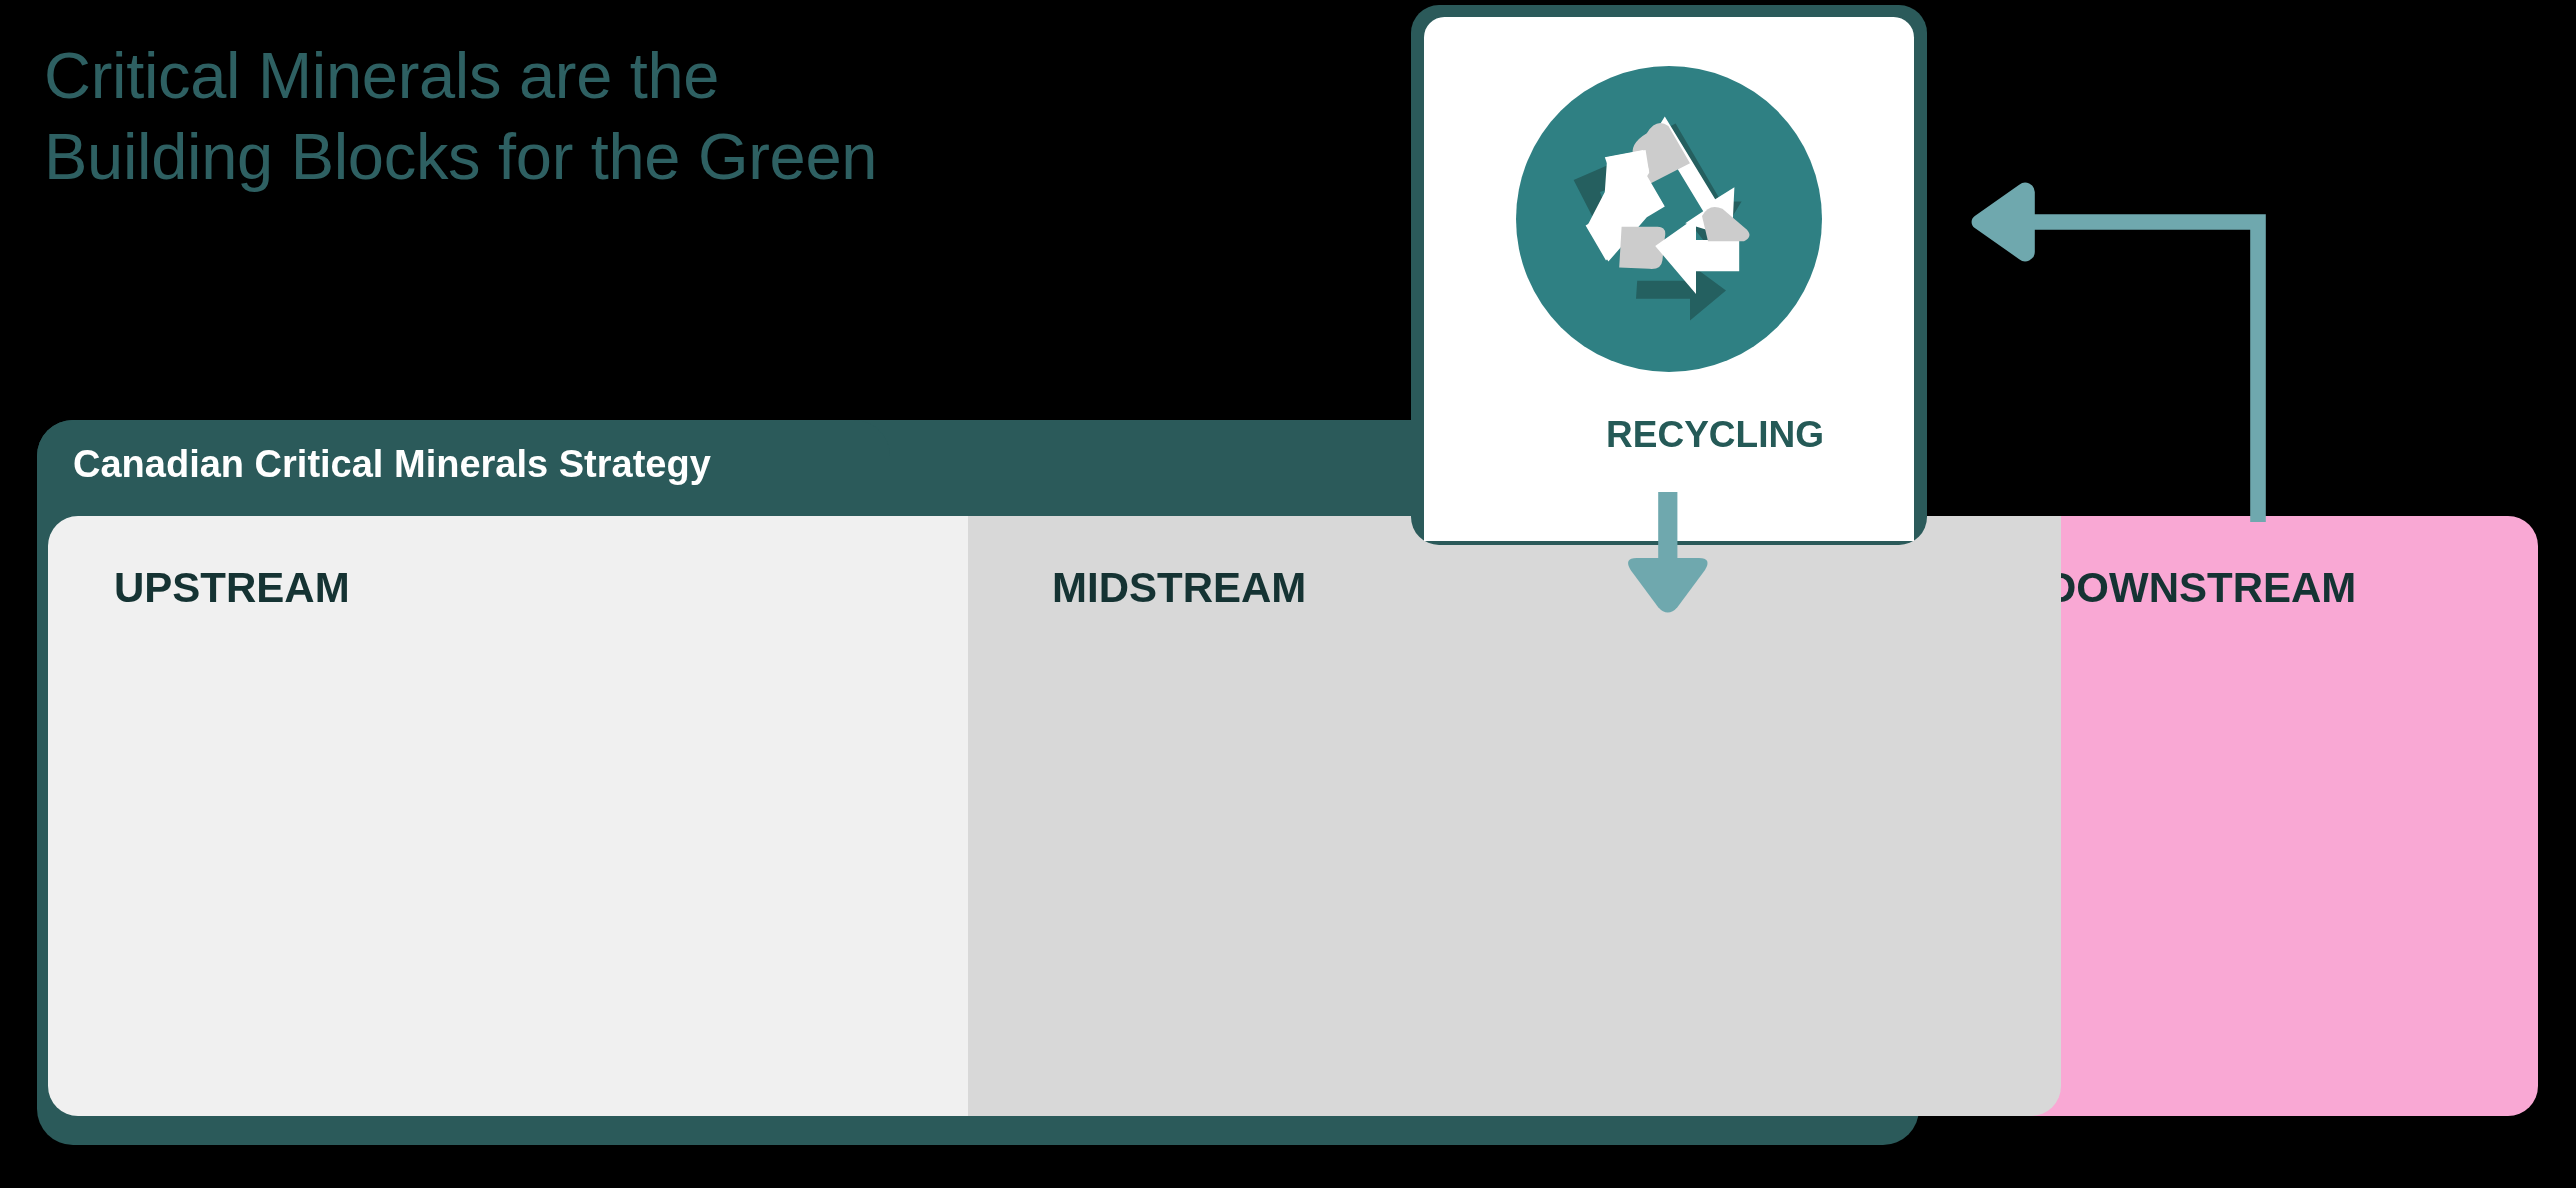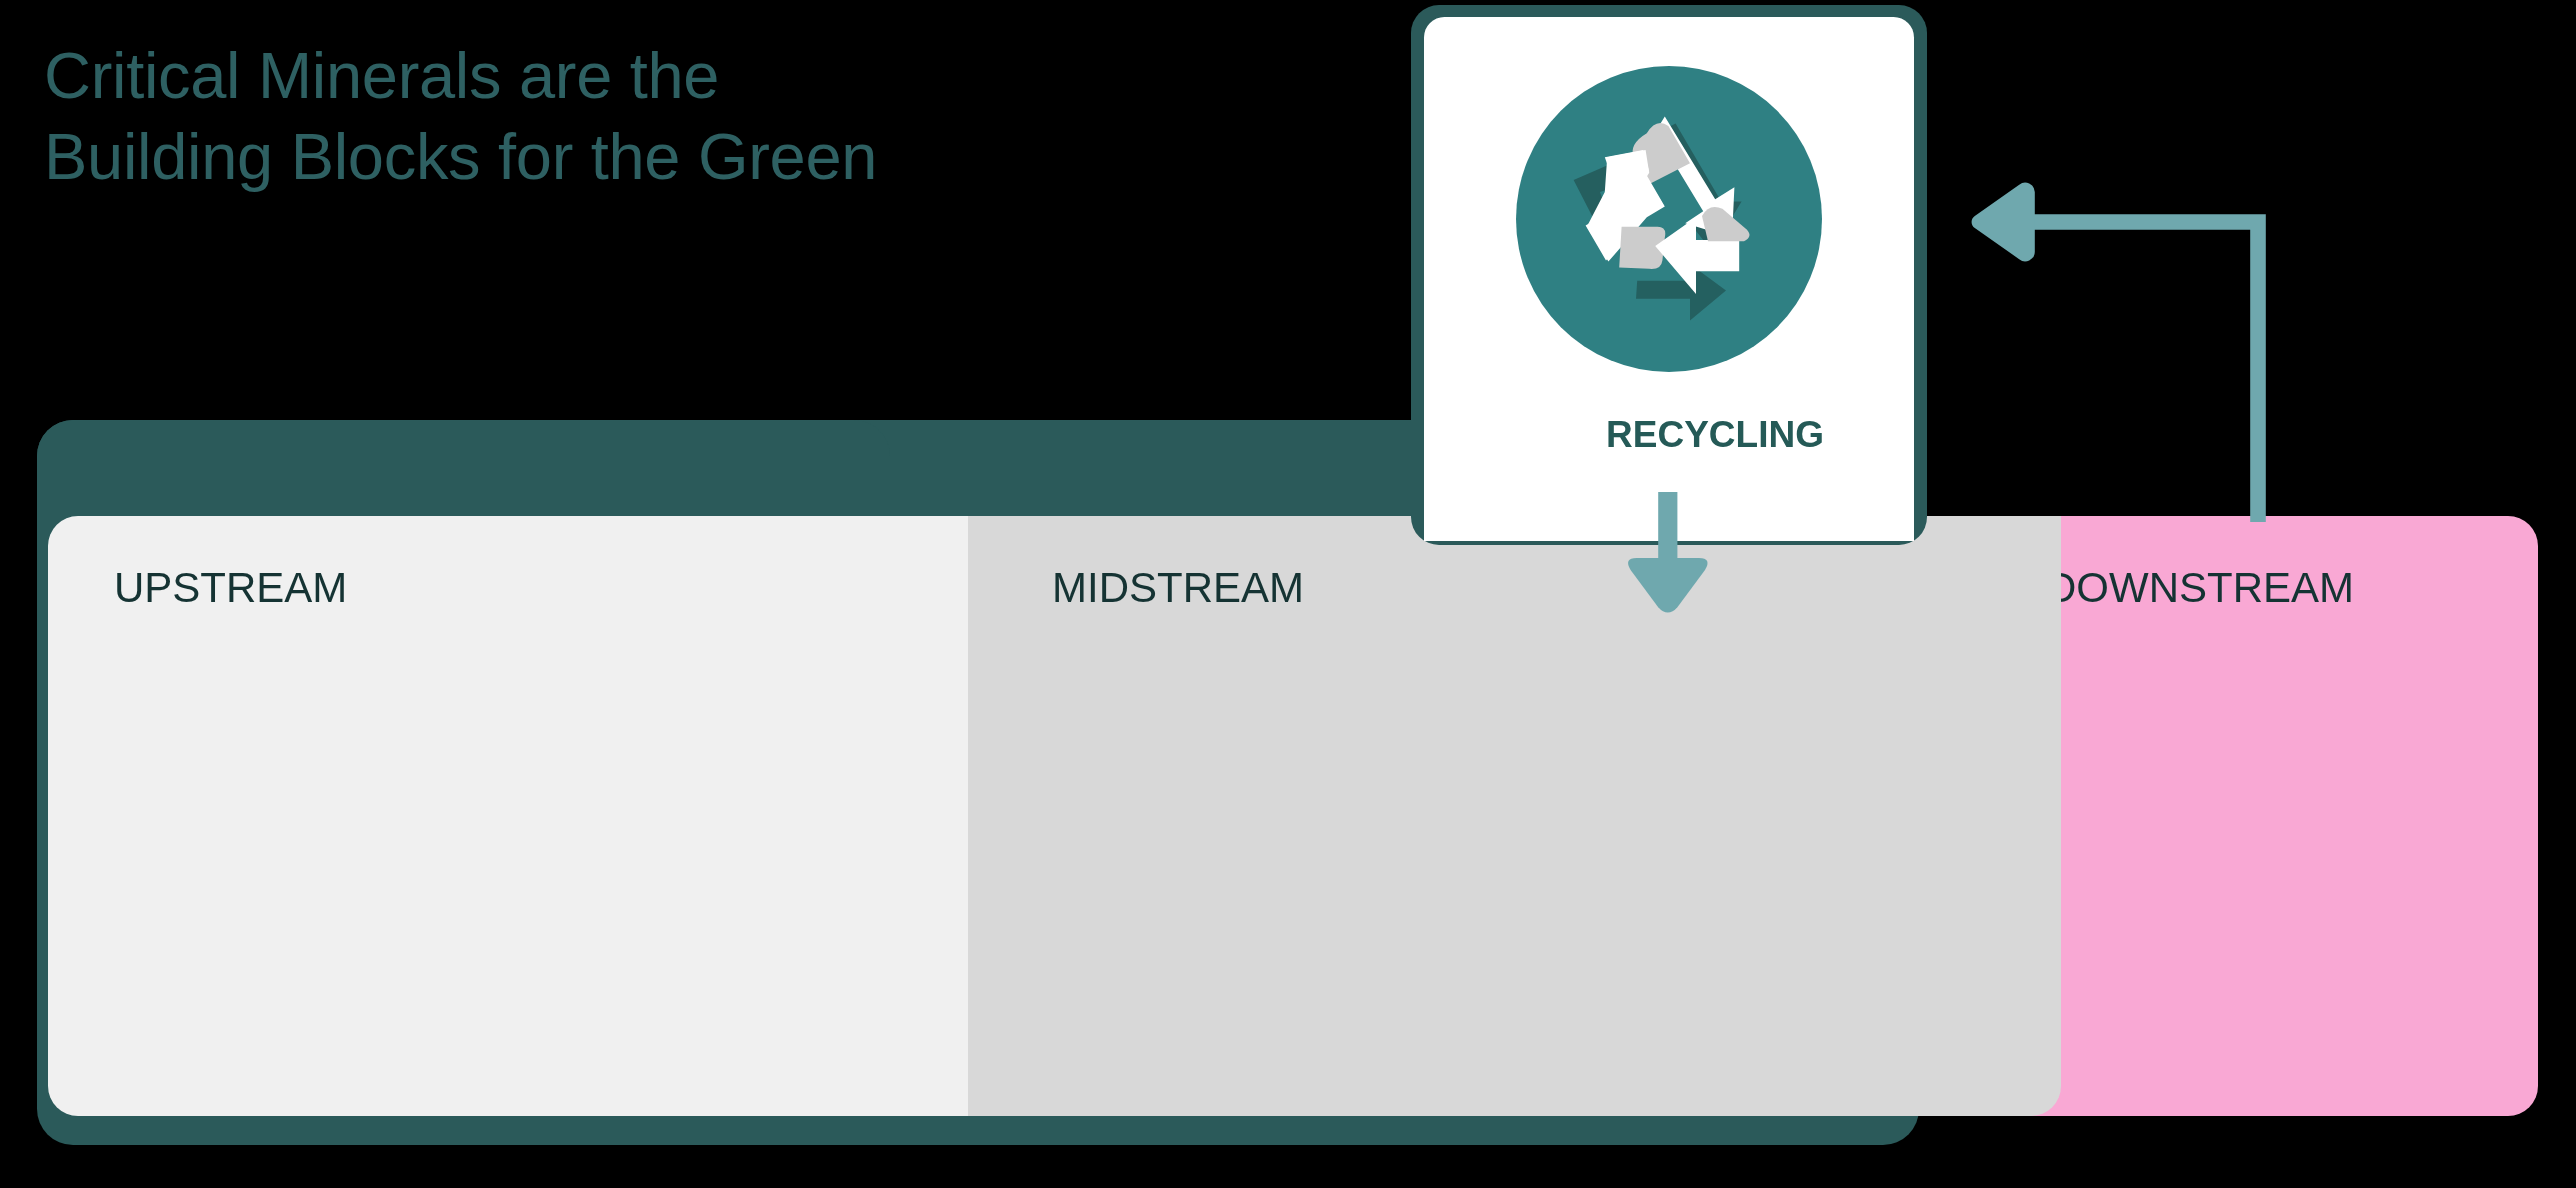--- a/index.html
+++ b/index.html
@@ -76,21 +76,21 @@
     border-radius: 0 30px 30px 0;
     top: 516px;
     height: 600px;
     z-index: 2;
   }
 
   .panel-header {
     position: absolute;
     top: 48px;
     font-size: 42px;
-    font-weight: normal;
+    font-weight: bold;
     color: #153333;
     white-space: nowrap;
   }
   .hdr-up  { left: 66px; }
   .hdr-mid { left: 84px; }
   .hdr-down{ left: 108px; }
 
   
   .stage {
     position: absolute;
@@ -190,20 +190,21 @@
   <div class="arrow-return">
     <svg width="396" height="384" viewBox="0 0 660 640">
       <path d="M 160 98 L 160 30 L 180 30 L 180 98 Z" fill="none"></path>
       <path d="M 530 600 L 530 100 L 150 100" stroke="#6fa8ae" stroke-width="26" fill="none" stroke-linecap="butt"></path>
       <path d="M 158 50 L 158 150 A 16 16 0 0 1 132 162 L 58 110 A 12 12 0 0 1 58 90 L 132 38 A 16 16 0 0 1 158 50 Z" fill="#6fa8ae"></path>
     </svg>
   </div>
 
   <div class="strategy-card"></div>
   <div class="strategy-tab"></div>
+  <div class="strategy-tab-label">Canadian Critical Minerals Strategy</div>
 
   <div class="panel panel-downstream">
     <div class="panel-header hdr-down">DOWNSTREAM</div>
   </div>
 
   <div class="panel panel-upstream">
     <div class="panel-header hdr-up">UPSTREAM</div>
   </div>
 
   <div class="panel panel-midstream">

